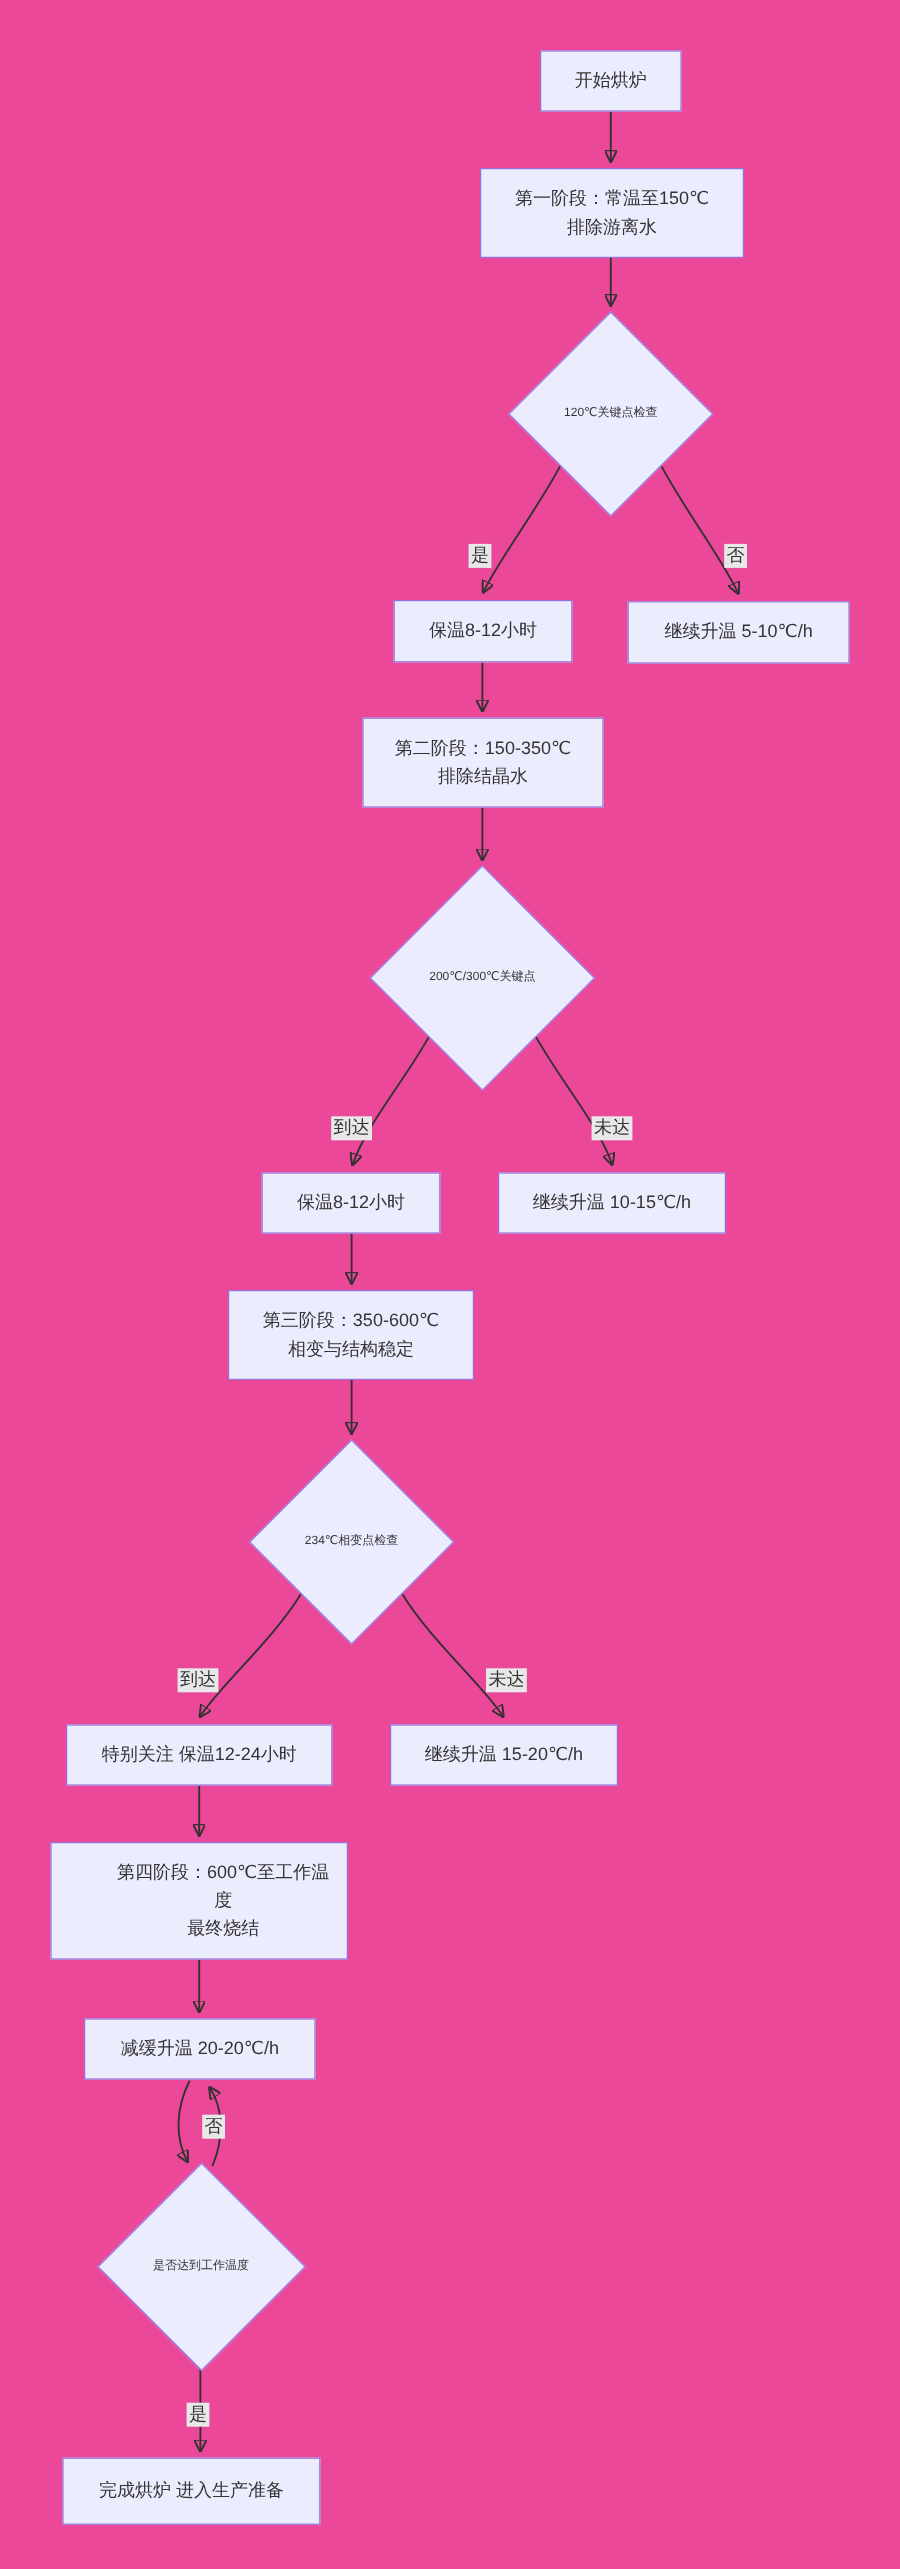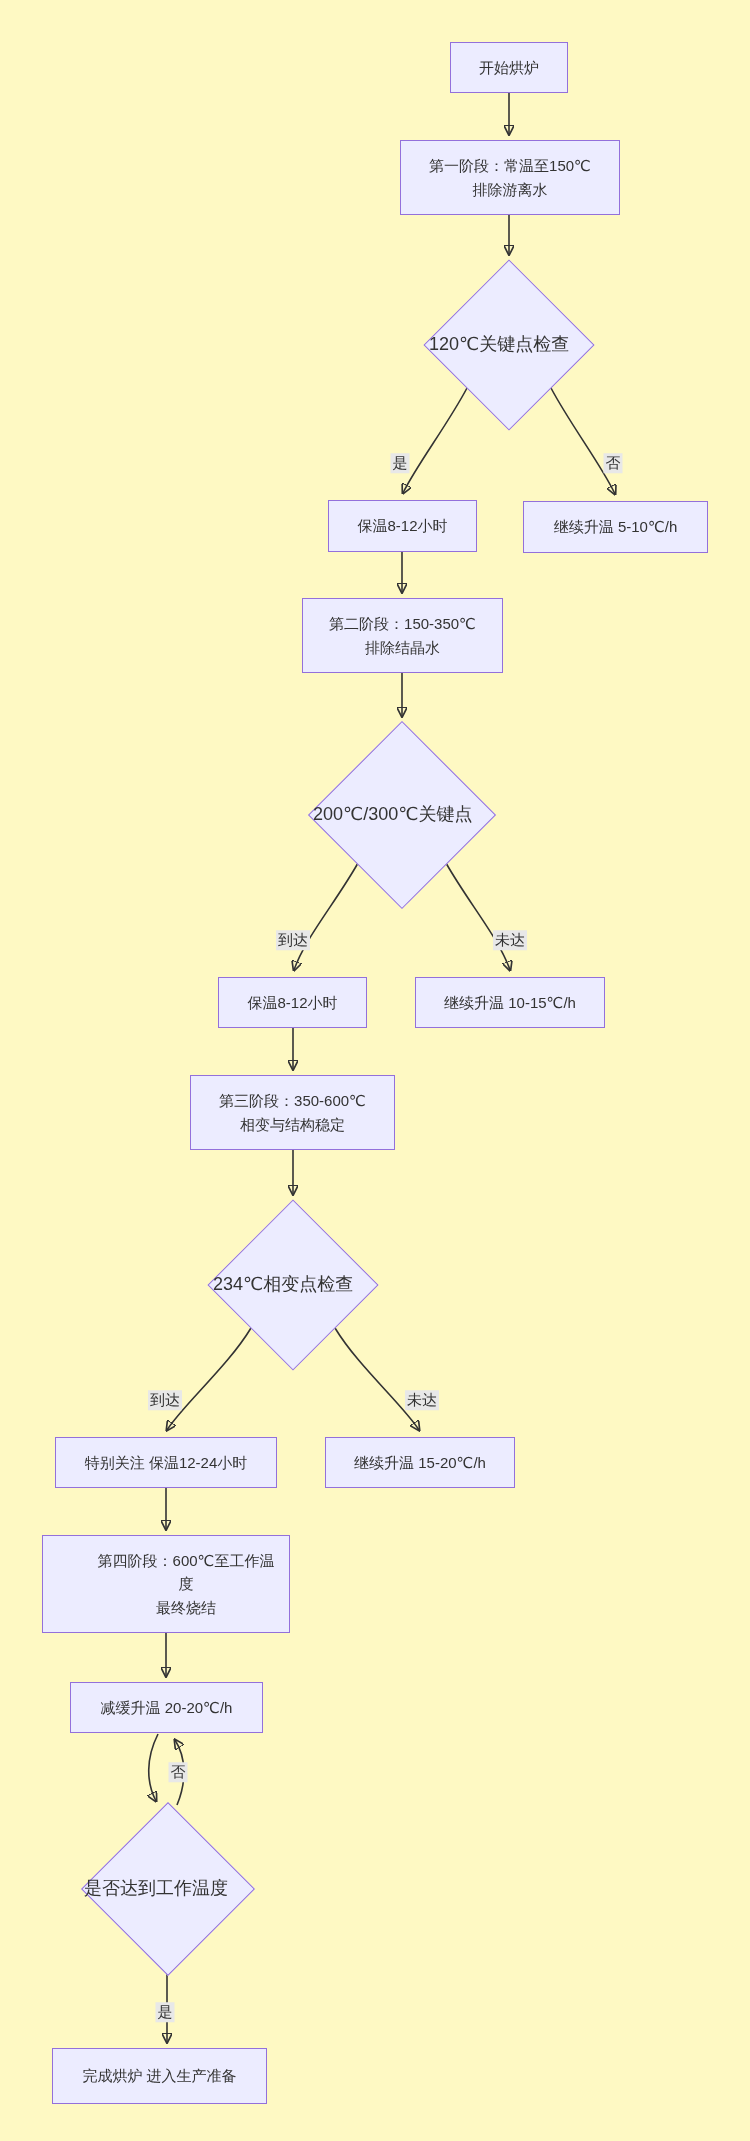--- a/index.html
+++ b/index.html
@@ -1,20 +1,20 @@
 <!DOCTYPE html>
 <html><head>
 <meta charset="utf-8">
 <style>
   html, body { margin: 0; padding: 0; background: #ffffff; }
   .canvas {
     position: relative;
     width: 750px;
     height: 2141px;
-    background: #fef9c3;
+    background: #ec4899;
     font-family: "Liberation Sans", "DejaVu Sans", sans-serif;
     color: #333333;
     overflow: hidden;
   }
   svg.edges { position: absolute; left: 0; top: 0; width: 750px; height: 2141px; }
   svg.edges path { fill: none; stroke: #333333; stroke-width: 1.6px; }
 
   .node {
     position: absolute;
     box-sizing: border-box;
@@ -26,23 +26,23 @@
     text-align: center;
     font-size: 15px;
     line-height: 1.55;
     white-space: pre-line;
     z-index: 2;
   }
   .diamond {
     position: absolute;
     display: flex;
     align-items: center;
-    justify-content: flex-start;
+    justify-content: center;
     text-align: center;
-    font-size: 18px;
+    font-size: 10px;
     line-height: 1.4;
     z-index: 2;
   }
   .diamond .shape {
     position: absolute;
     left: 50%; top: 50%;
     background: #ECECFF;
     border: 1px solid #9370DB;
     transform: translate(-50%, -50%) rotate(45deg);
   }

